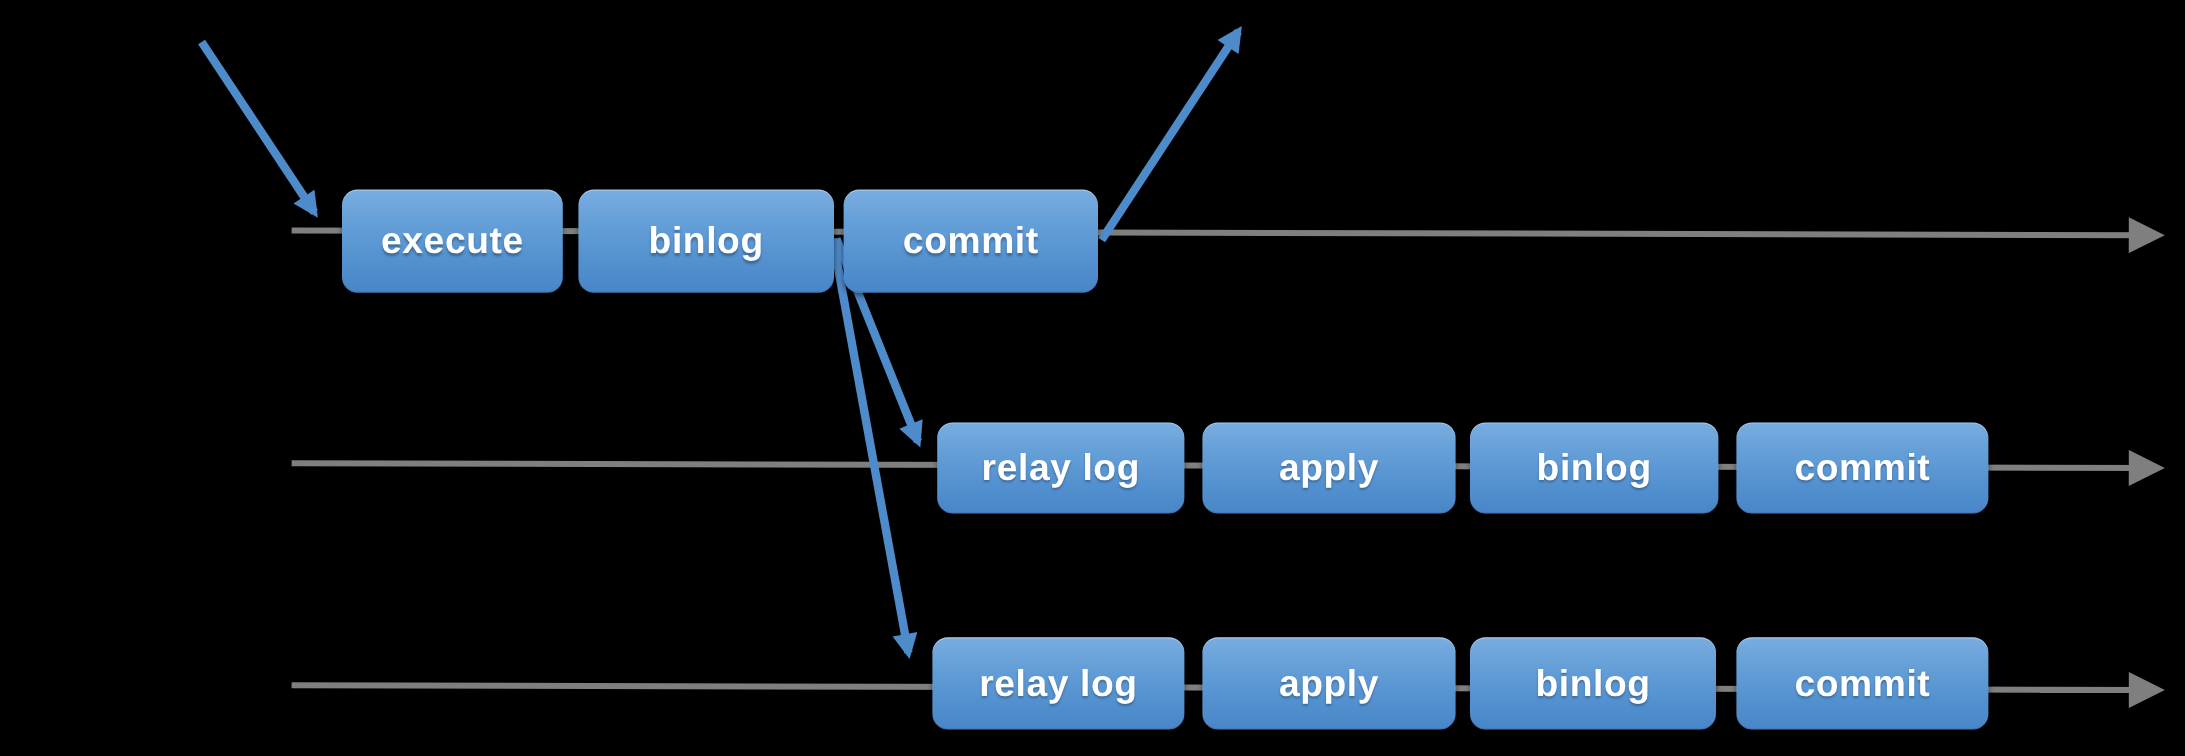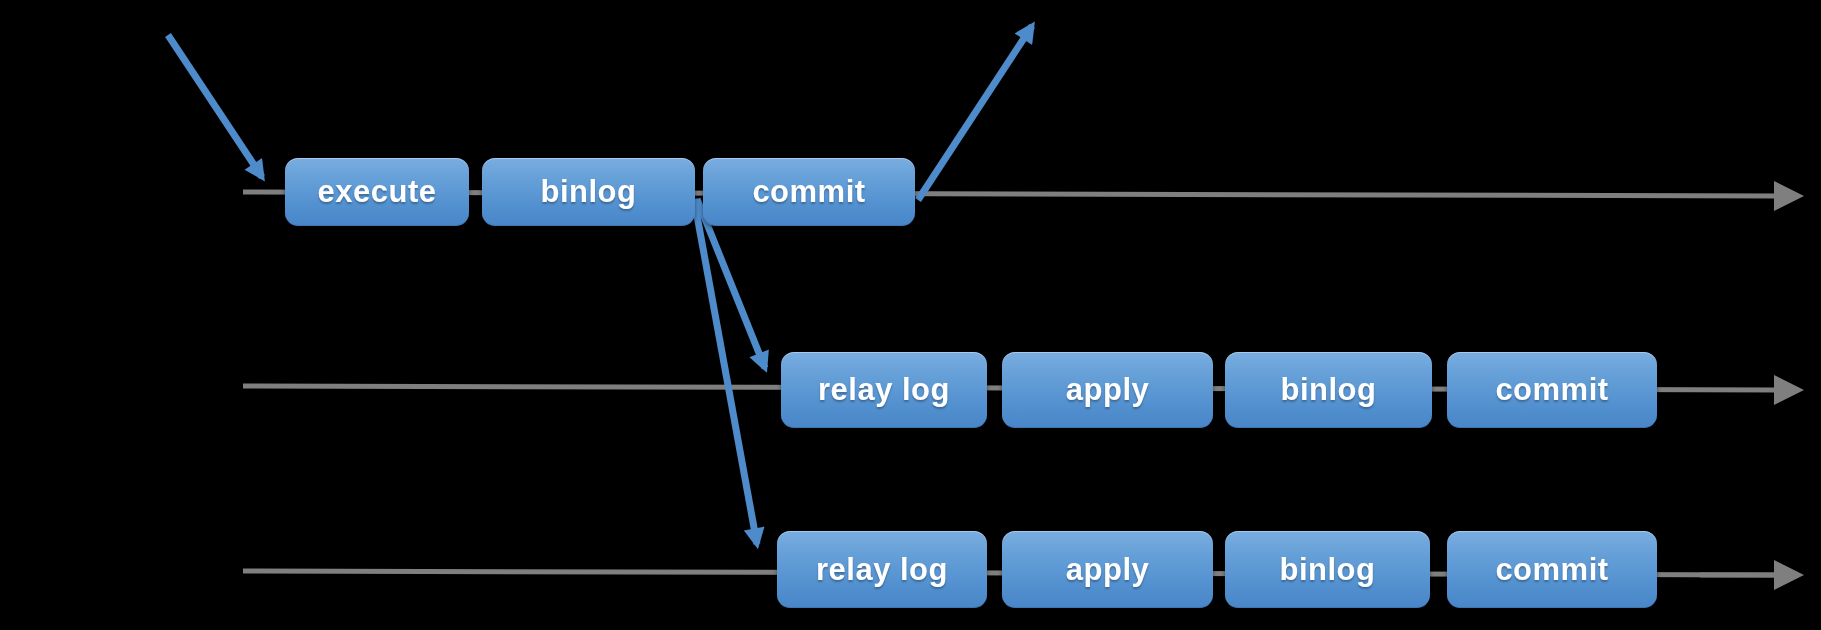--- a/index.html
+++ b/index.html
@@ -6,21 +6,21 @@
   .stage{
     position:relative;
     width:1821px;height:630px;
     background:#000;
     overflow:hidden;
     font-family:"Liberation Sans", sans-serif;
   }
   .stage svg{position:absolute;left:0;top:0;}
   .box{
     position:absolute;
-    height:68px;
+    height:86px;
     border-radius:13px;
     background:linear-gradient(180deg,#79ade0 0%,#66a0d8 30%,#5290cf 70%,#4886c8 100%);
     box-shadow:inset 0 1px 0 rgba(255,255,255,0.35), inset 0 -1px 0 rgba(0,0,0,0.12), 0 2px 4px rgba(0,0,0,0.45);
     color:#fff;
     font-weight:700;
     font-size:31px;
     display:flex;
     align-items:center;
     justify-content:center;
     text-shadow:0 2px 2px rgba(0,0,0,0.28);

